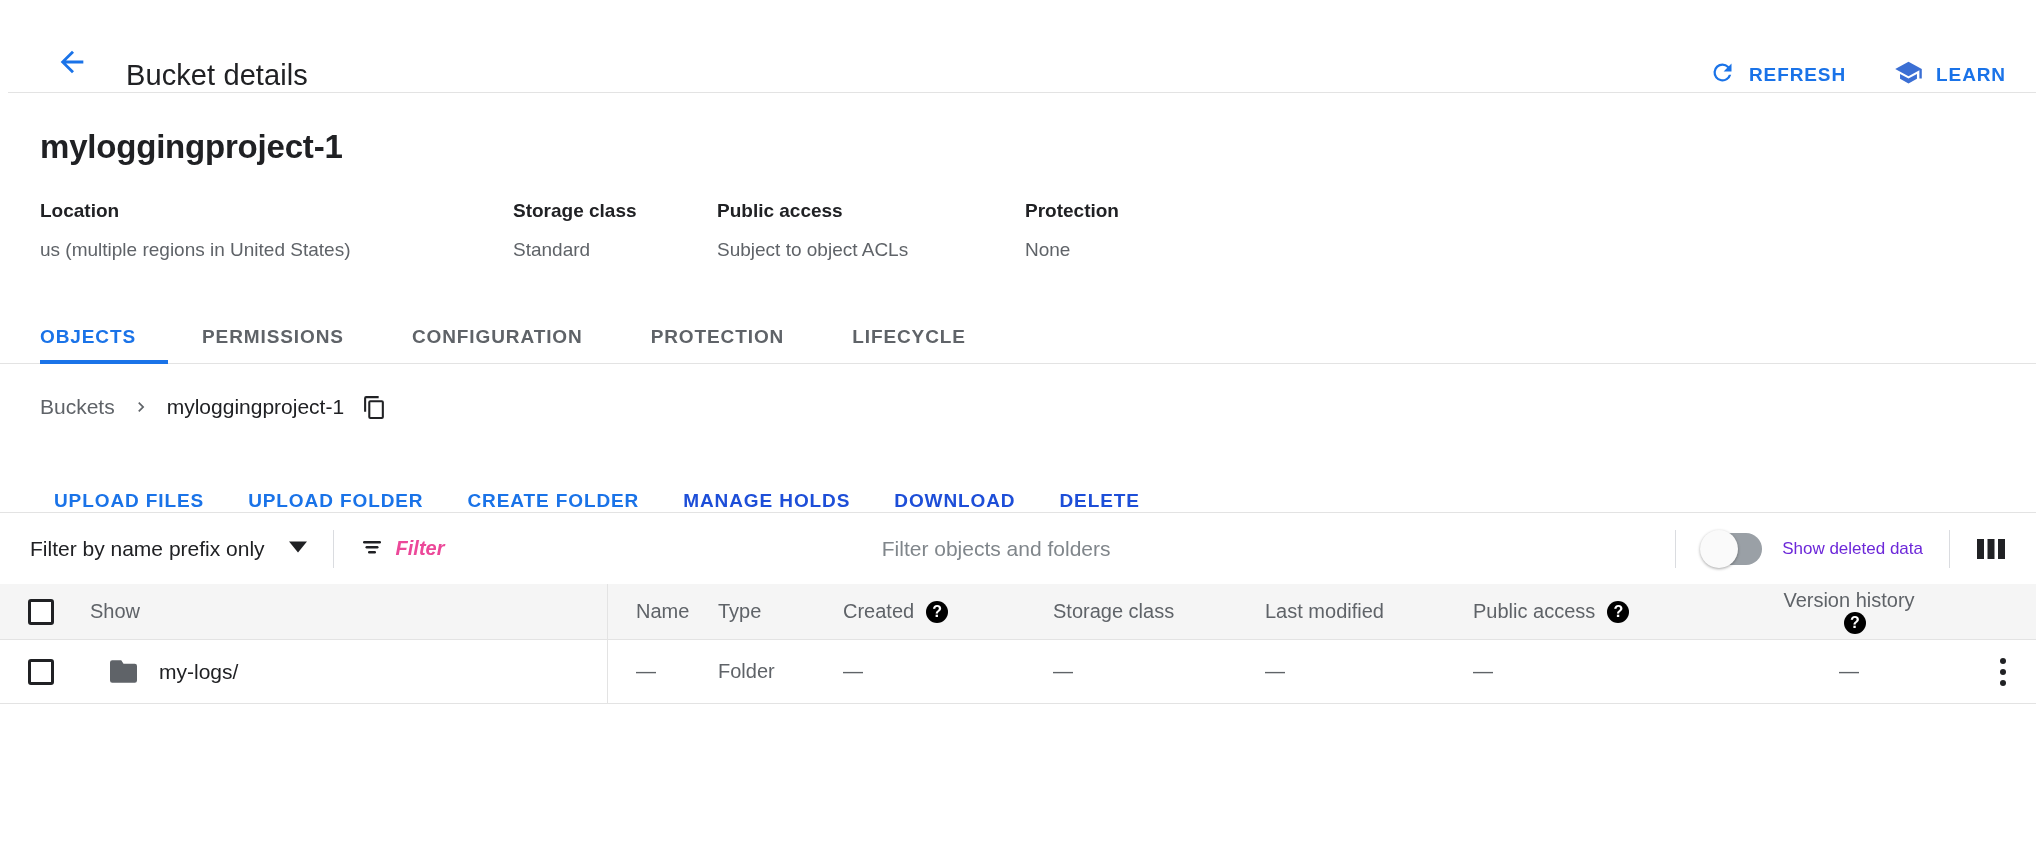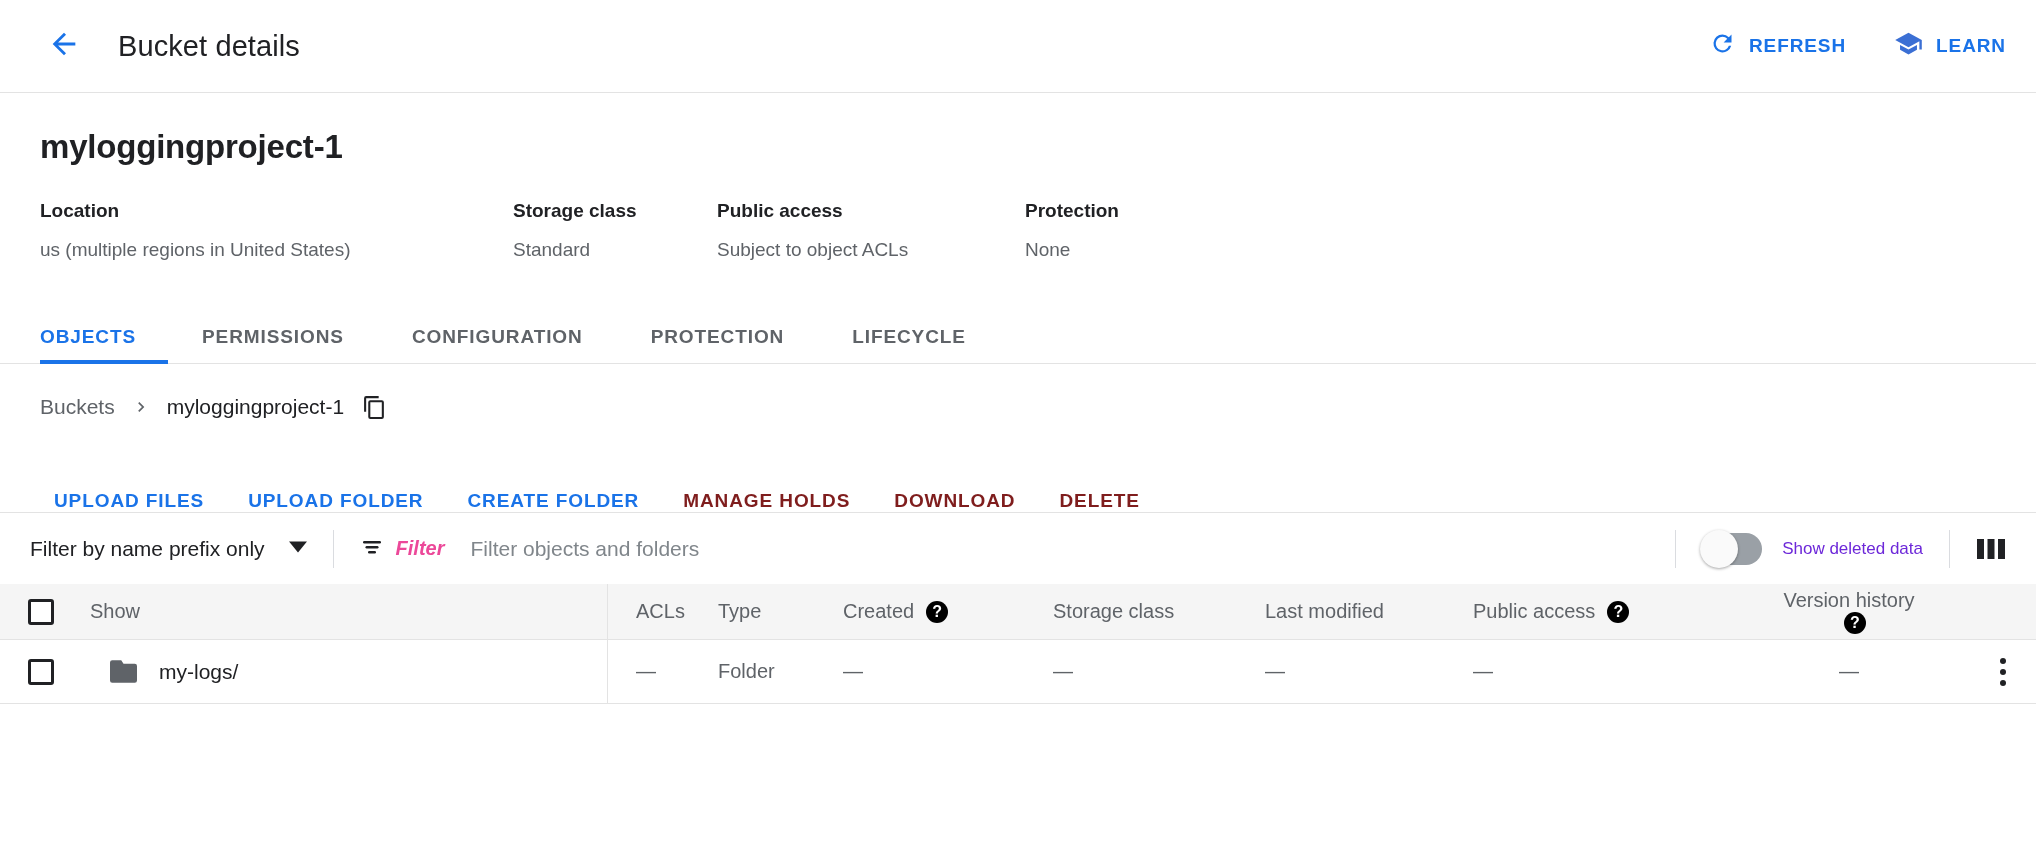--- a/index.html
+++ b/index.html
@@ -11,22 +11,23 @@
     color: #202124;
     overflow: hidden;
   }
 
   
   .appbar {
     position: relative;
     height: 93px;
     border-bottom: 1px solid #e3e3e3;
     display: flex;
-    align-items: center;
+    align-items: flex-end;
     padding: 0 30px 0 36px;
+    margin-left: 8px;
   }
   .back-btn {
     width: 56px; height: 56px;
     display: flex; align-items: center; justify-content: center;
     border-radius: 50%; cursor: pointer;
     flex: 0 0 auto;
   }
   .appbar-title {
     font-size: 29px;
     font-weight: 400;
@@ -147,21 +148,21 @@
   .action-btn {
     font-size: 19px;
     font-weight: 600;
     letter-spacing: .9px;
     padding: 0 22px;
     cursor: pointer;
     white-space: nowrap;
     color: #1a73e8;
   }
   .action-btn:first-child { padding-left: 14px; }
-  .action-btn.disabled { color: #7f1d1d; cursor: default; }
+  .action-btn.disabled { color: #1d4ed8; cursor: default; }
 
   
   .filterbar {
     border-top: 1px solid #e3e3e3;
     height: 72px;
     display: flex;
     align-items: center;
     padding: 0 30px 0 30px;
   }
   .prefix-select {
@@ -187,20 +188,21 @@
     font-style: italic;
   }
   .filter-input {
     border: none; outline: none;
     font-family: "Liberation Sans", sans-serif;
     font-size: 21px;
     color: #202124;
     background: transparent;
     margin-left: 14px;
     width: 640px;
+    text-align: right;
   }
   .filter-input::placeholder { color: #80868b; }
   .toggle-wrap { display: flex; align-items: center; gap: 20px; white-space: nowrap; }
   .toggle {
     width: 60px; height: 32px;
     border-radius: 16px;
     background: #9aa0a6;
     position: relative;
     cursor: pointer;
     flex: 0 0 auto;
@@ -410,21 +412,21 @@
 <div class="table">
 
   <div class="thead">
     <div class="cell c-check">
       <div class="checkbox"></div>
     </div>
     <div class="cell c-name">
       <span class="th-text" style="margin-left:18px">Show</span>
     </div>
     <div class="cell c-size">
-      <span class="th-text">ACLs</span>
+      <span class="th-text">Name</span>
     </div>
     <div class="cell c-type">
       <span class="th-text">Type</span>
     </div>
     <div class="cell c-created">
       <span class="th-text">Created</span>
       <span class="help-icon">?</span>
     </div>
     <div class="cell c-storage">
       <span class="th-text">Storage class</span>

